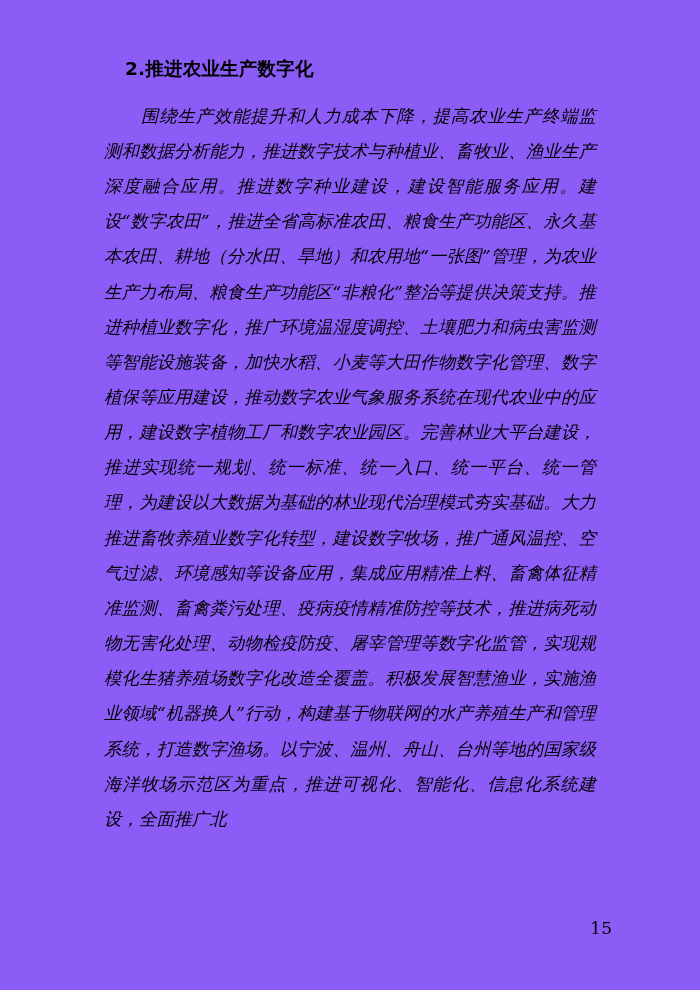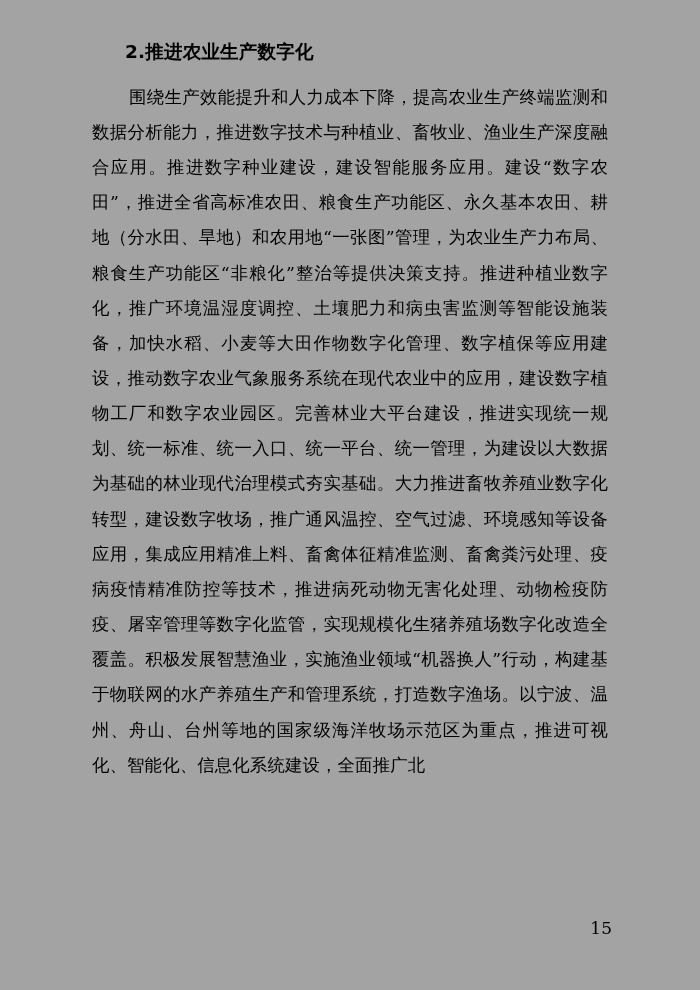--- a/index.html
+++ b/index.html
@@ -15,41 +15,42 @@
     position: relative;
     overflow: hidden;
   }
   .page {
     position: absolute;
     top: 0;
     left: 0;
     width: 700px;
     height: 990px;
     box-sizing: border-box;
-    padding: 38px 88px 40px 88px;
-    background: #a3a3a3;
+    padding: 55px 88px 40px 88px;
+    background: #8b5cf6;
   }
   .doc-heading {
     font-size: 18.5px;
     font-weight: bold;
     line-height: 1.5;
     margin: 0 0 14px 0;
     text-indent: 37px;
     letter-spacing: 0.2px;
     font-family: "DejaVu Sans", "Liberation Sans", sans-serif;
   }
   .doc-paragraph {
     font-size: 17.4px;
     line-height: 2.02;
-    margin: 4px;
+    margin: 16px;
     text-indent: 37px;
     text-align: justify;
     text-justify: inter-ideograph;
     letter-spacing: 0.15px;
     font-family: "DejaVu Serif", "Liberation Serif", serif;
+    font-style: italic;
   }
   .page-number {
     position: absolute;
     right: 88px;
     bottom: 52px;
     font-size: 17px;
     font-family: "DejaVu Serif", "Liberation Serif", serif;
     color: #000000;
     margin-top: 13px;
   }

